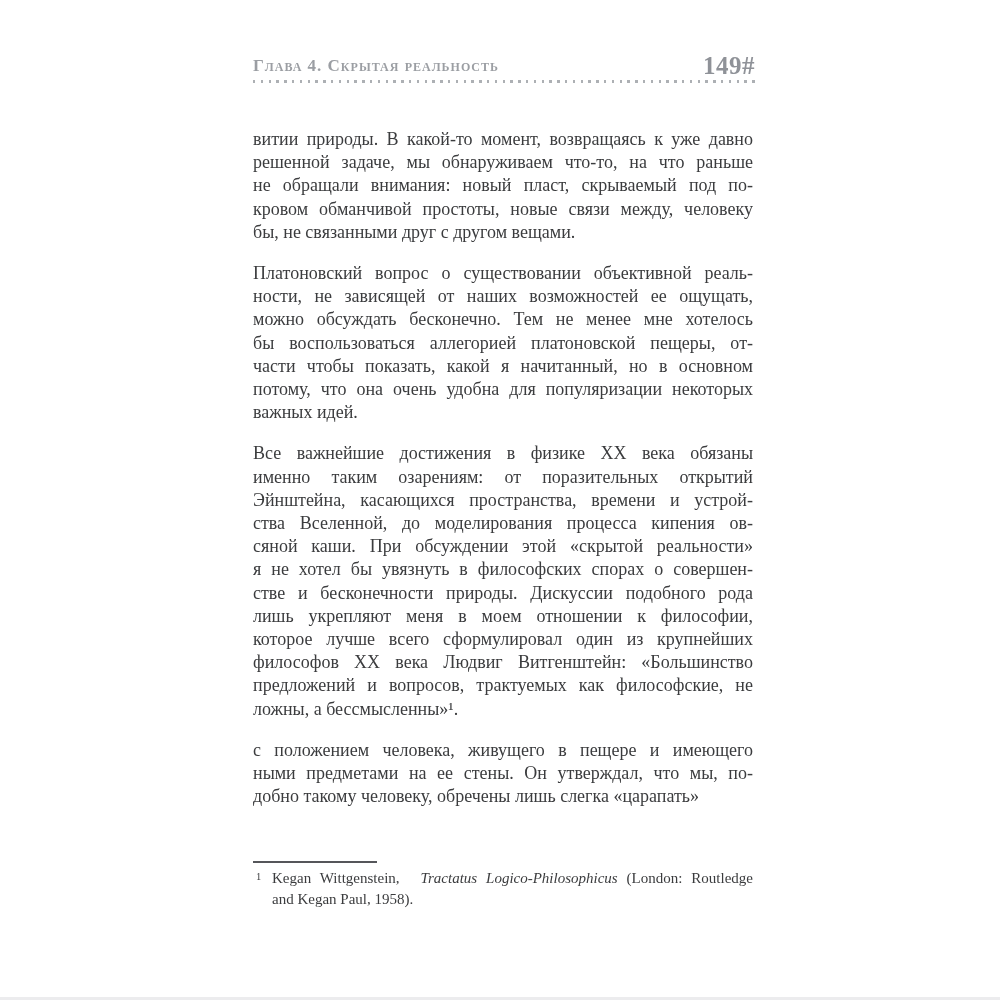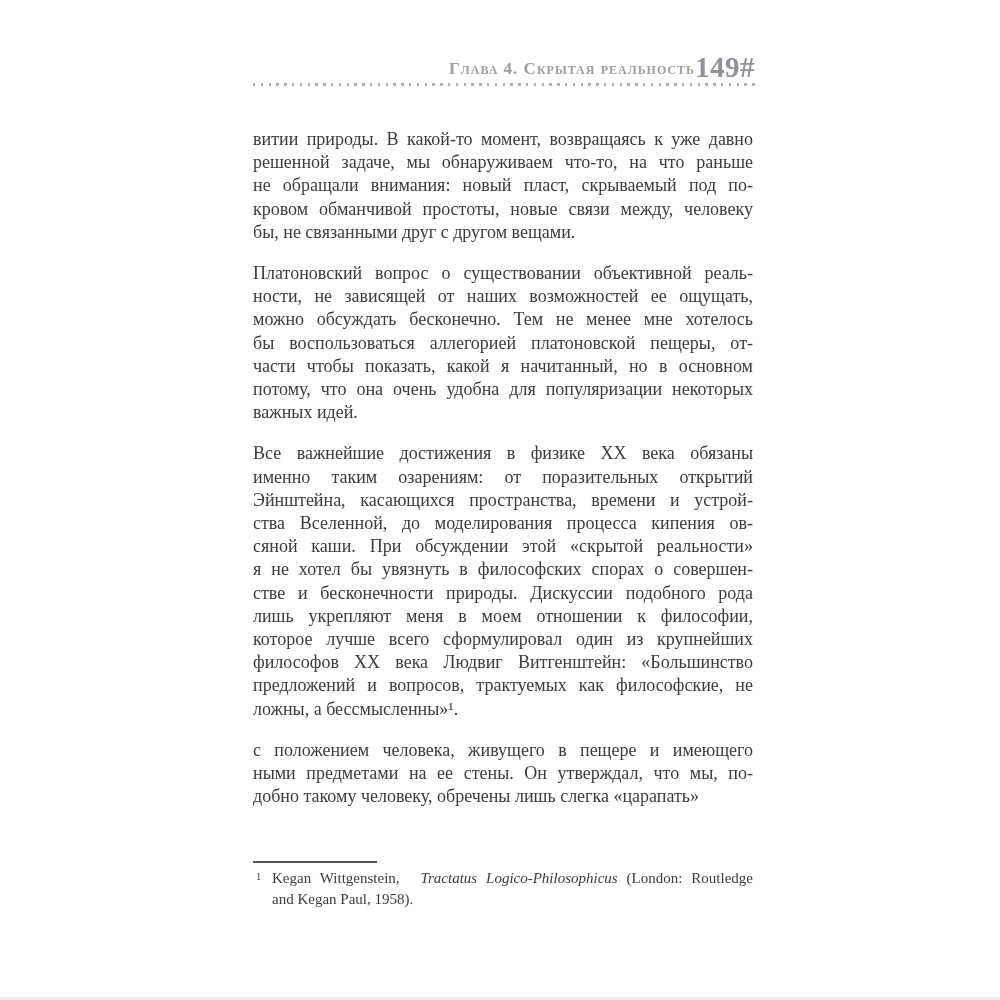--- a/index.html
+++ b/index.html
@@ -19,34 +19,34 @@
     color:var(--body-text);
     overflow:hidden;
   }
   .page{position:relative;width:1000px;height:1000px;background:var(--page-bg);}
 
   
   .chapter-header{
     position:absolute;left:253px;top:56px;width:502px;
   }
   .chapter-header .row{
-    display:flex;justify-content:flex-end;align-items:flex-end;
+    display:flex;justify-content:space-between;align-items:flex-end;
   }
   .chapter-title{
     font-variant:small-caps;
     font-weight:700;
     font-size:17px;
     letter-spacing:1px;
     color:var(--header-gray);
     line-height:1;
     padding-bottom:3px;
   }
   .page-number{
     font-weight:700;
-    font-size:29px;
+    font-size:25px;
     color:var(--pagenum-gray);
     line-height:0.82;
     letter-spacing:0.5px;
   }
   .dotted-divider{
     margin-top:3px;
     height:3px;
     background-image:repeating-linear-gradient(to right,var(--dots) 0 2.4px,transparent 2.4px 7.8px);
   }
 

